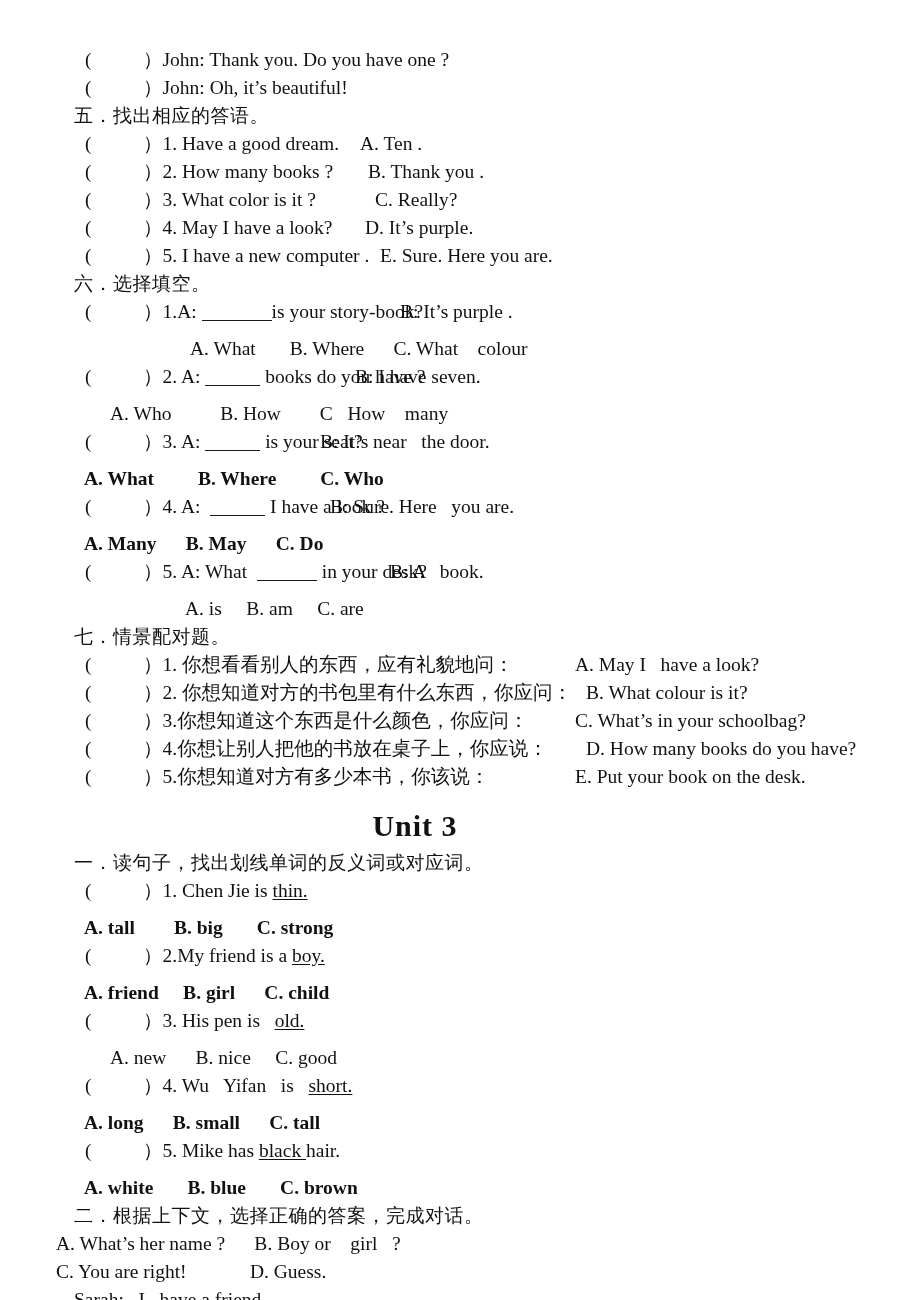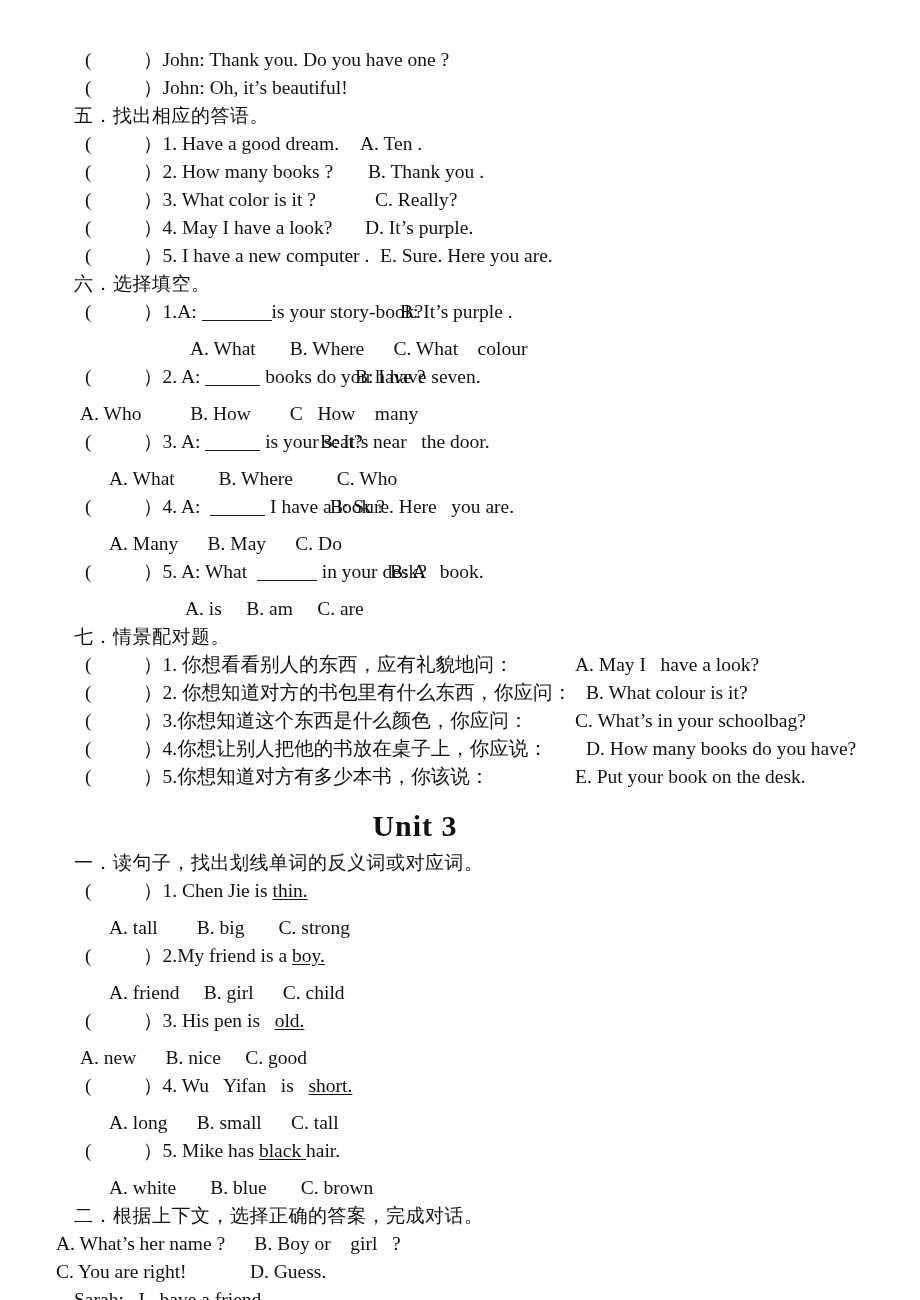--- a/index.html
+++ b/index.html
@@ -45,22 +45,22 @@
   .qrow {
     padding-left: 85px;
   }
   .paren-open { display: inline-block; width: 58px; }
 
   
   .optline {
     padding-left: 190px;
     margin-top: 9px;
   }
-  .optline.ind2 { padding-left: 80px; }
-  .optline.ind3 { padding-left: 109px; }
+  .optline.ind2 { padding-left: 110px; }
+  .optline.ind3 { padding-left: 84px; font-weight: bold; }
   .optline.ind4 { padding-left: 185px; }
 
   
   .blank {
     display: inline-block;
     border-bottom: 1.6px solid #1a1a1a;
     vertical-align: -3px;
     height: 15px;
   }
   .b70 { width: 70px; }

